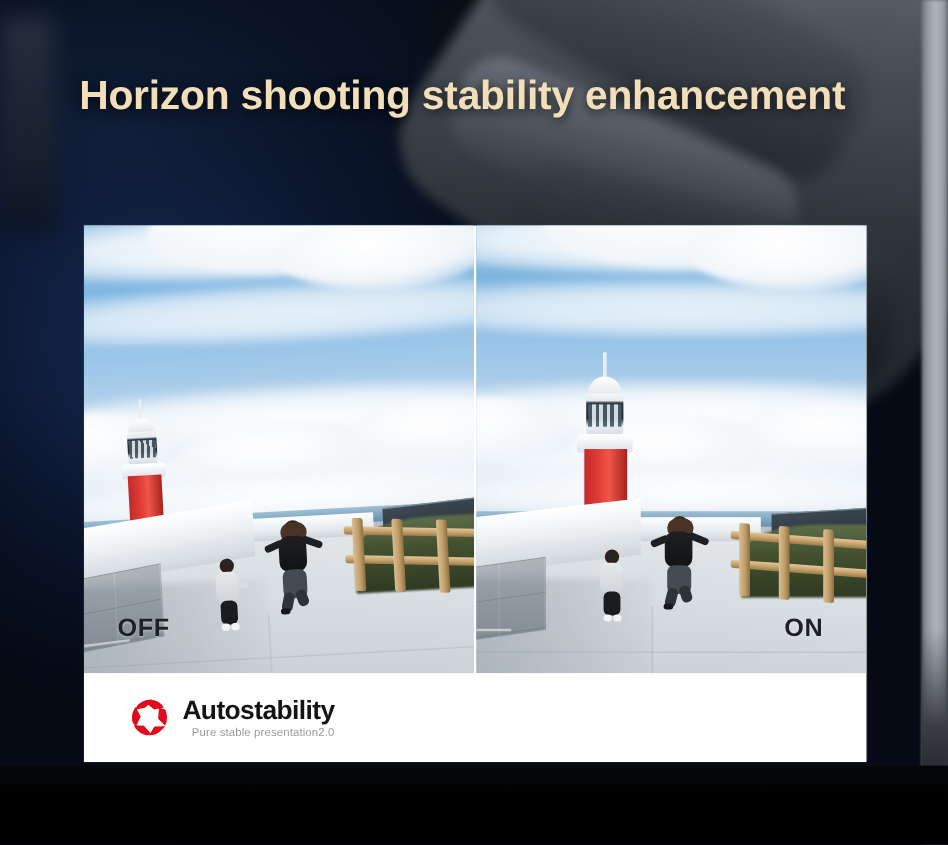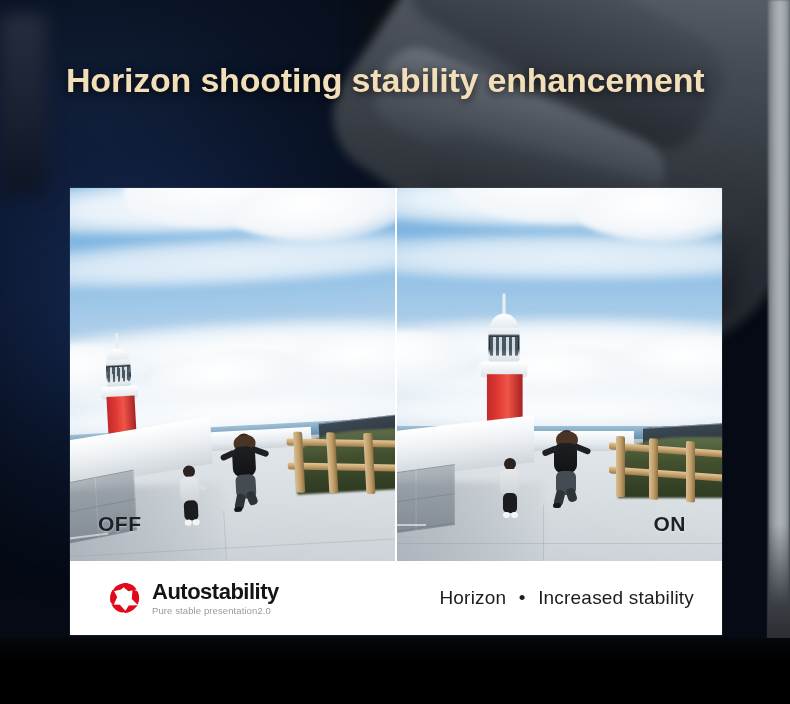--- a/index.html
+++ b/index.html
@@ -246,21 +246,21 @@
     letter-spacing:.5px; text-shadow:0 1px 2px rgba(255,255,255,.45);margin-top:24px;
   }
   .label.off { left:28px; bottom:25px; }
   .label.on  { right:36px; bottom:25px; }
 
   
   .footer {
     position:absolute; left:0; bottom:0; width:652px; height:74px;
     background:#fff; display:flex; align-items:center;
   }
-  .brand { display:flex; align-items:center; margin-left:38px; }
+  .brand { display:flex; align-items:center; margin-left:38px;text-align:right; }
   .aperture { width:34px; height:34px; flex:0 0 34px; }
   .brand-text { margin-left:10px; }
   .brand-name {
     font-size:22px; font-weight:700; color:#141414; letter-spacing:-.5px; line-height:1;
   }
   .brand-tag {
     font-size:9.5px; color:#9a9a9a; letter-spacing:.1px; margin-top:3px; line-height:1;
   }
   .footer-right {
     margin-left:auto; margin-right:28px;
@@ -451,21 +451,16 @@
             <path d="M7 61 C4 48 7 34 15 24 L27 47 L16 71 C12 68 9 65 7 61 Z"></path>
             <path d="M21 18 C31 9 44 5 57 7 L39 25 L14 31 C16 26 18 21 21 18 Z"></path>
           </g>
           <circle cx="50" cy="50" r="17" fill="#fff"></circle>
         </svg>
         <div class="brand-text">
           <div class="brand-name">Autostability</div>
           <div class="brand-tag">Pure stable presentation2.0</div>
         </div>
       </div>
-      <div class="footer-right">
-        <span>Horizon</span>
-        <span class="dot-sep">•</span>
-        <span>Increased stability</span>
-      </div>
     </div>
 
   </div>
 </div>
 
 </body></html>

